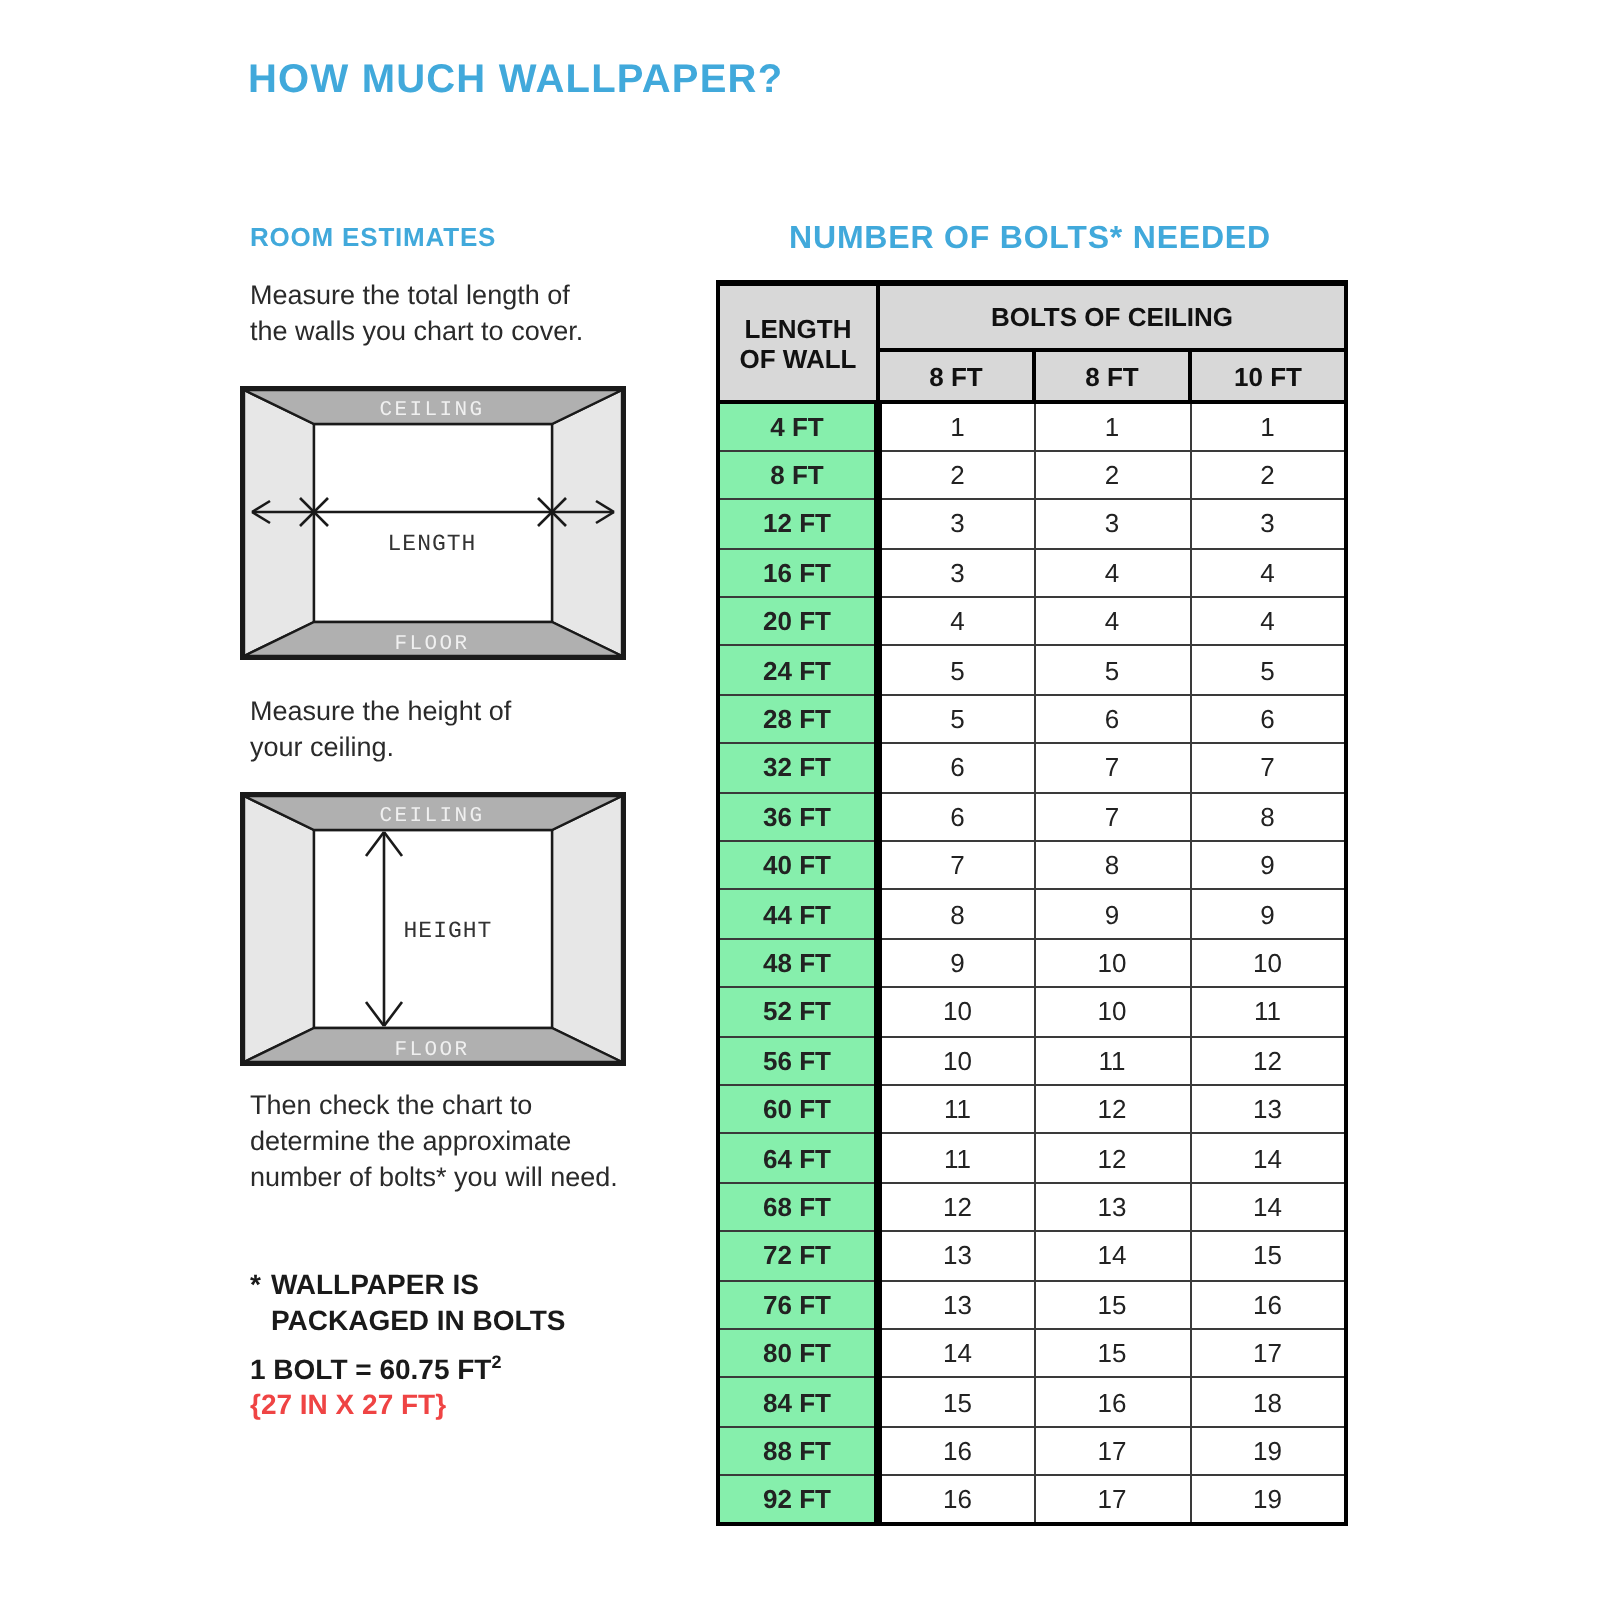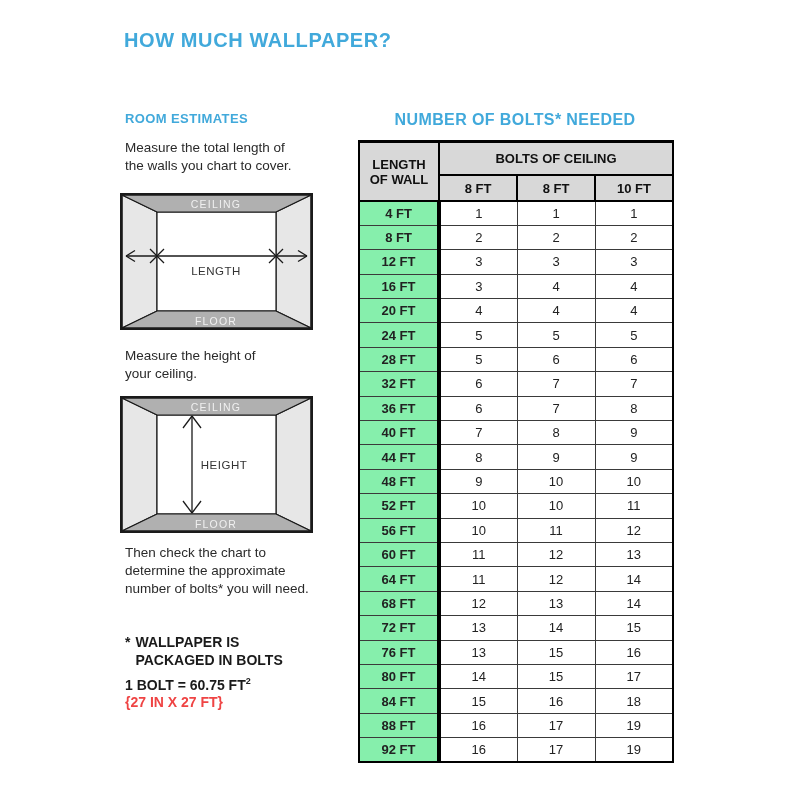--- a/index.html
+++ b/index.html
@@ -24,21 +24,21 @@
   }
   .step-text {
     left: 125px;
     font-size: 13.5px; line-height: 18px; color: #2a2a2a;
     white-space: pre-line;
   }
   .step-1 { top: 139px; }
   .step-2 { top: 347px; }
   .step-3 { top: 544px; }
 
-  .diagram { left: 120px; width: 216px; height: 137px; }
+  .diagram { left: 120px; width: 216px; height: 137px; font-family: Liberation Mono, monospace; }
   .diagram-1 { top: 193px; }
   .diagram-2 { top: 396px; }
   .diagram svg { display: block; }
 
   .footnote {
     left: 125px; top: 633px;
     font-size: 14px; font-weight: bold; color: #1a1a1a;
     line-height: 18px;
     display: flex;
   }

